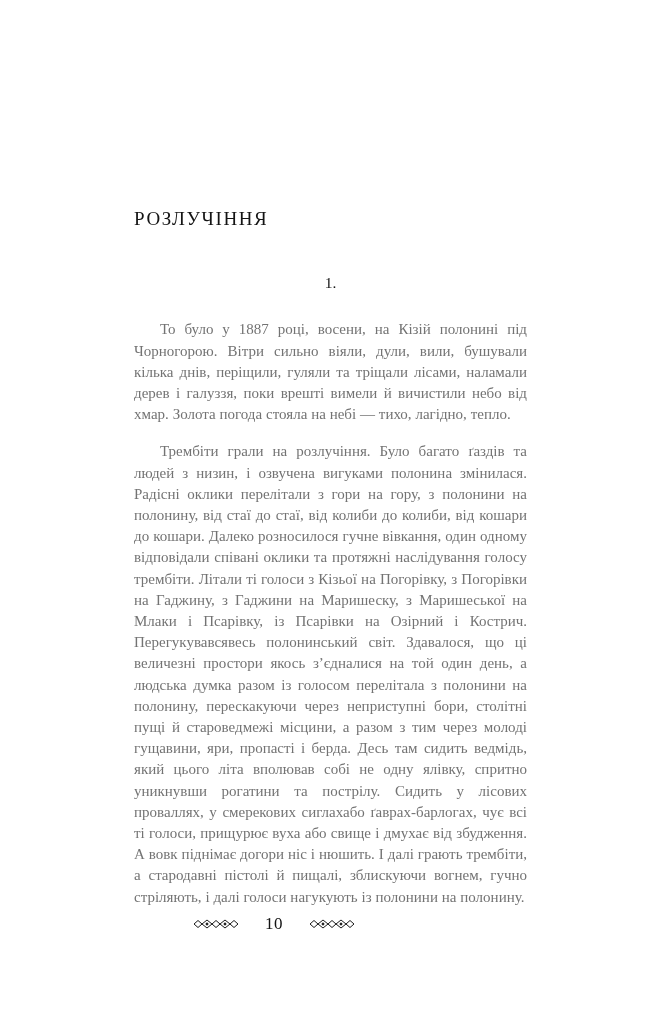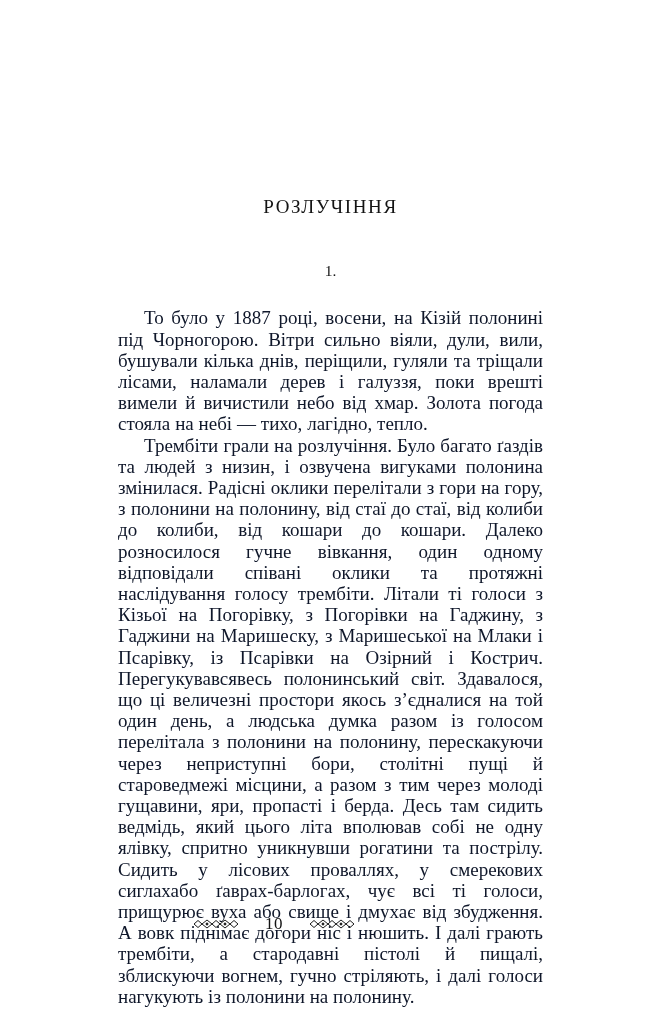--- a/index.html
+++ b/index.html
@@ -25,23 +25,22 @@
   }
 
   .content {
     position: absolute;
     left: 118px;
     top: 0;
     width: 425px;
   }
 
   .chapter-title {
-    margin: 4px;
+    margin: 16px;
     padding: 0;
-    text-align: center;
     font-size: 19px;
     font-weight: normal;
     letter-spacing: 1.6px;
     color: #141414;
     padding-top: 192px;
     line-height: 1.2;
   }
 
   .section-number {
     text-align: center;
@@ -49,26 +48,26 @@
     color: #141414;
     margin-top: 43px;
     line-height: 1.2;
   }
 
   .body-text {
     margin-top: 27px;
   }
 
   .body-text p {
-    margin: 0;
-    font-size: 19px;
+    margin: 16px;
+    font-size: 15px;
     line-height: 21.2px;
     text-align: justify;
     text-indent: 26px;
-    color: #0f172a;
+    color: #737373;
     -webkit-hyphens: manual;
     hyphens: manual;
     word-spacing: 0.1px;
   }
 
   .footer {
     position: absolute;
     left: 0;
     top: 915px;
     width: 548px;

